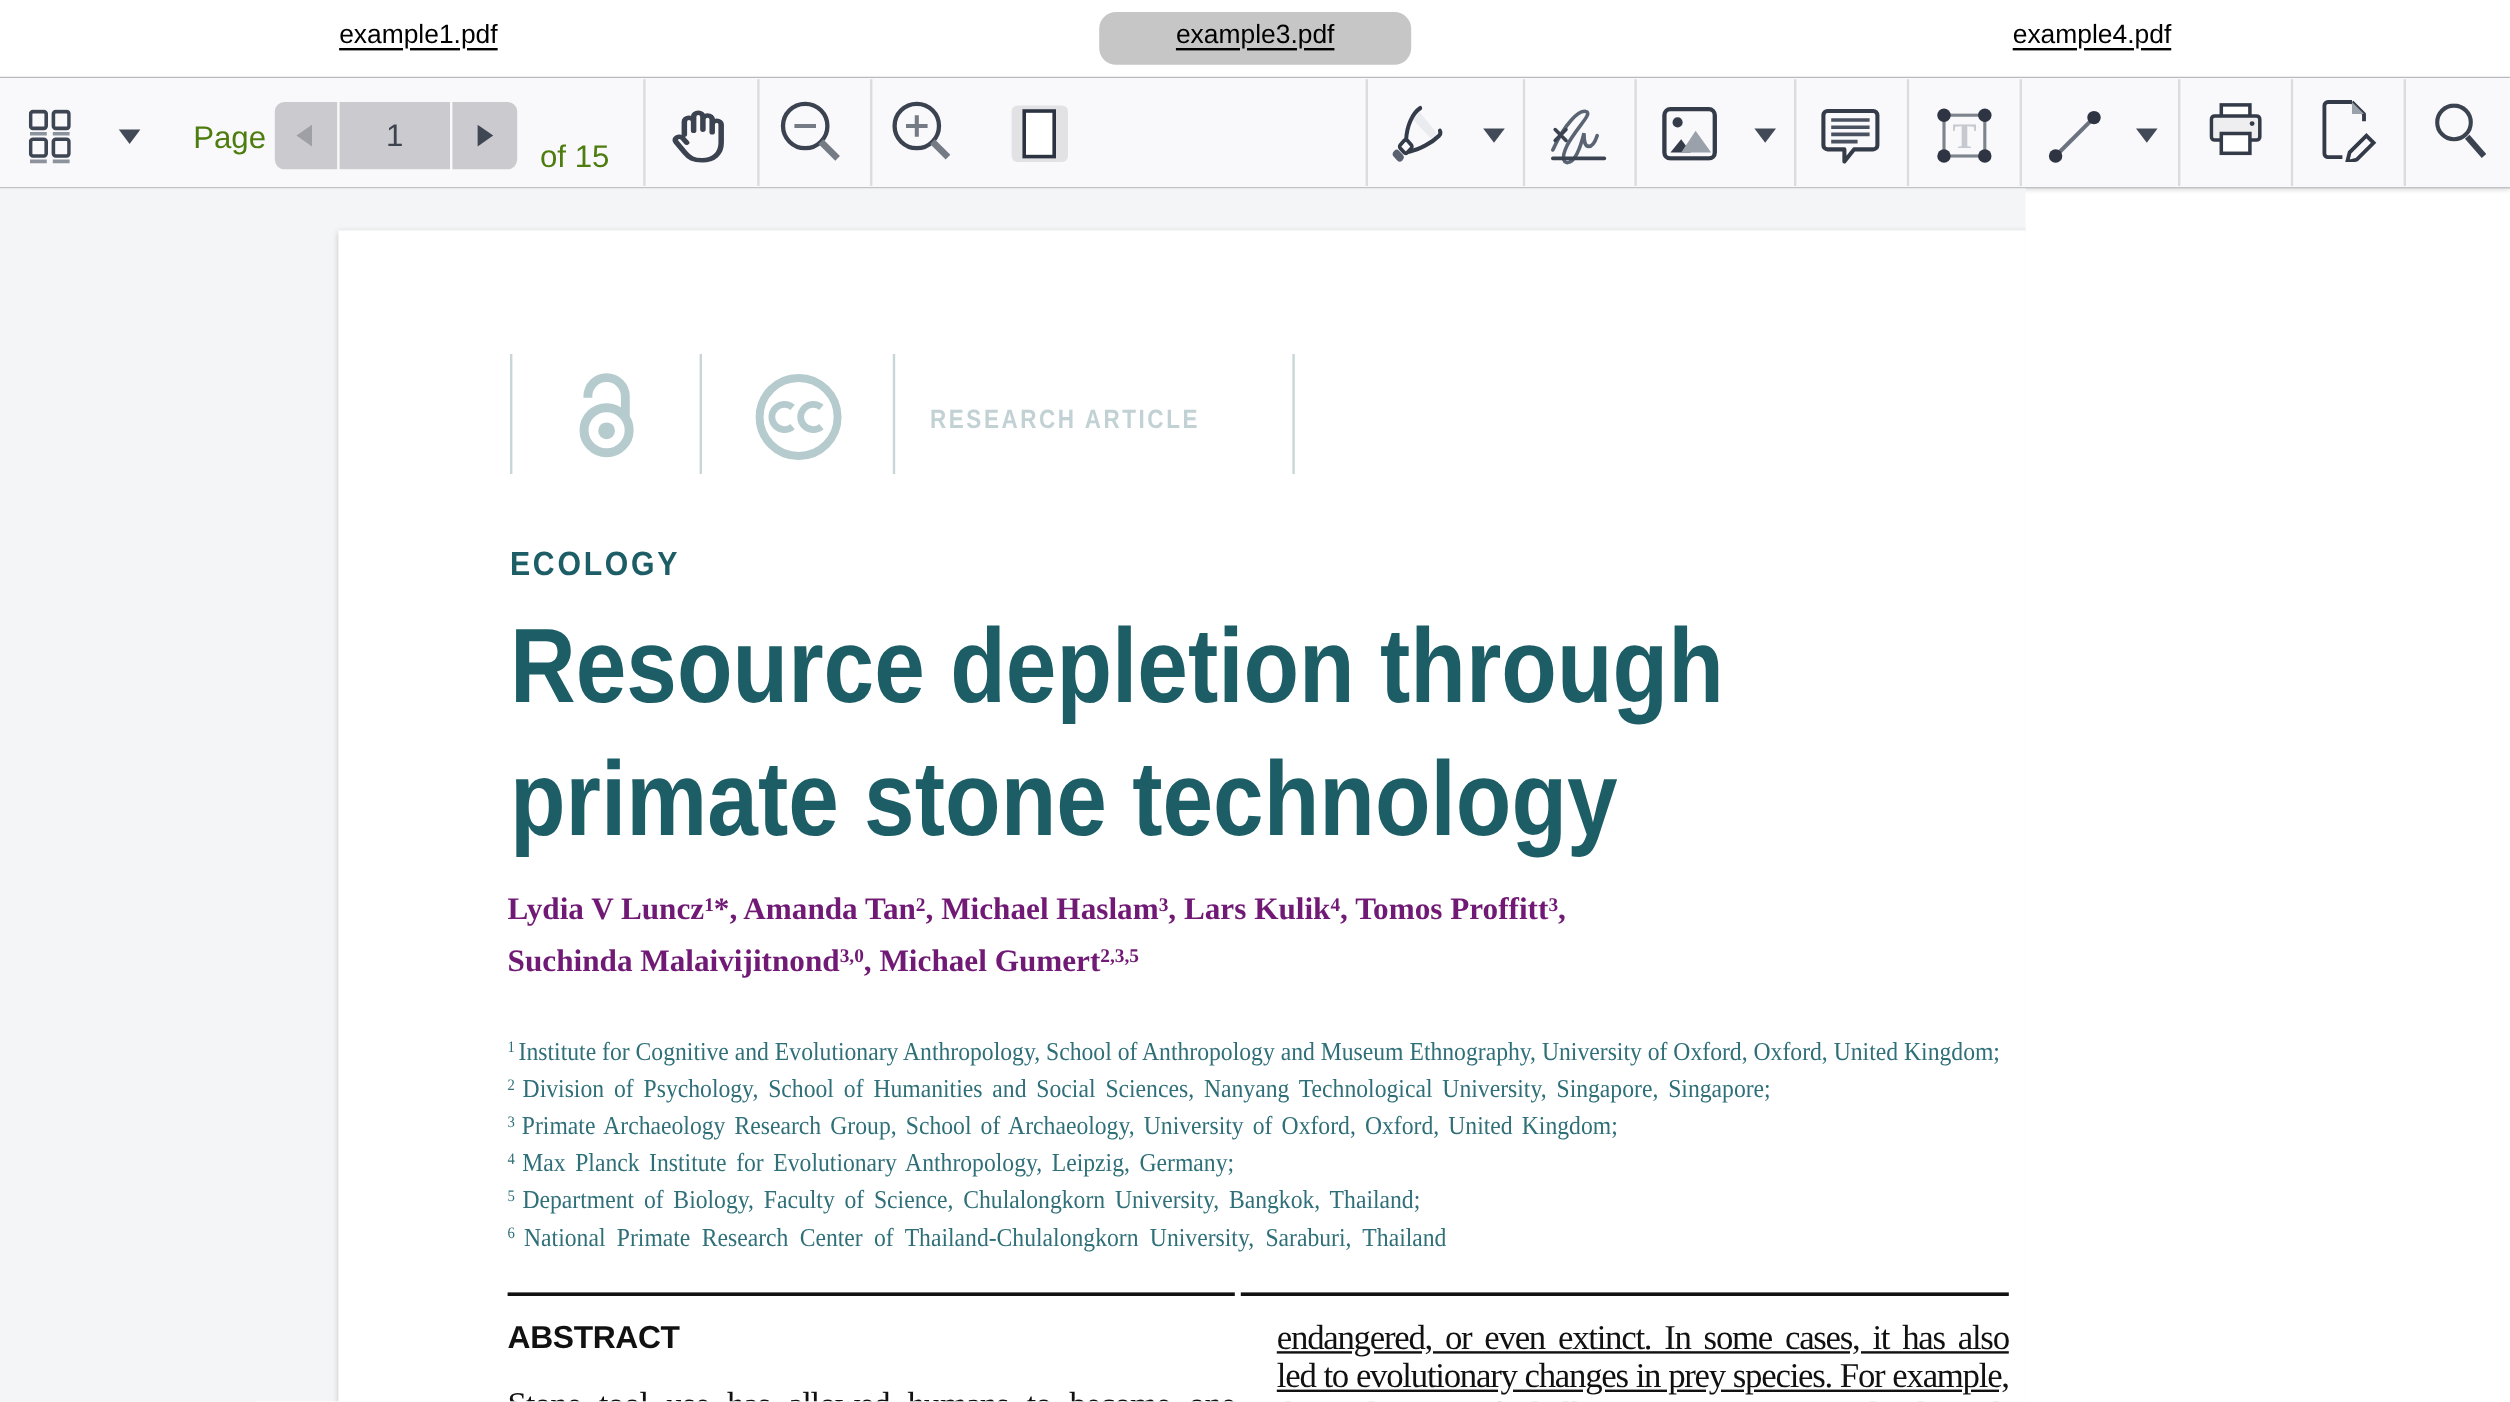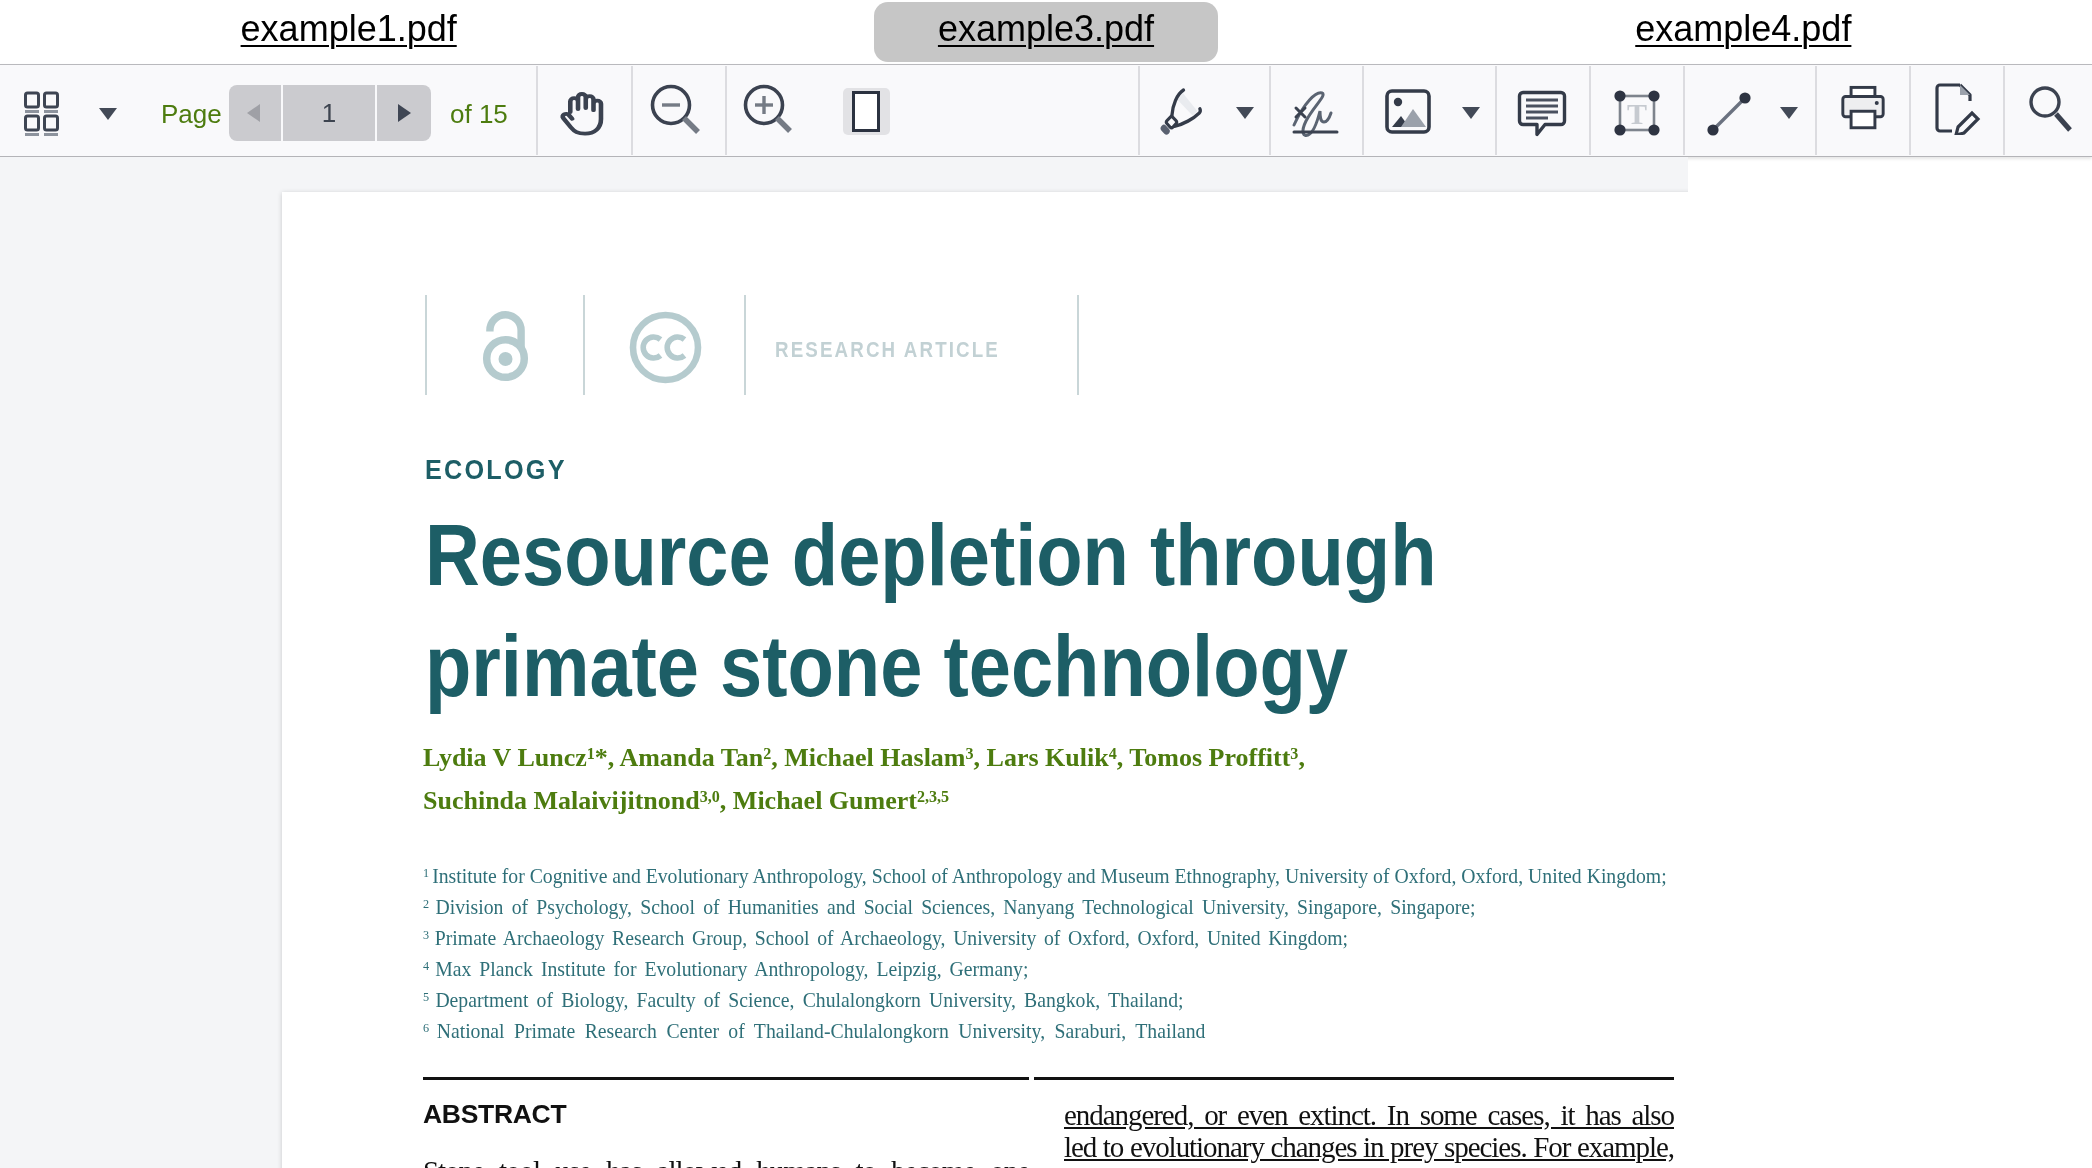--- a/index.html
+++ b/index.html
@@ -2,21 +2,21 @@
 <html><head>
 <meta charset="utf-8">
 <style>
   * { margin:0; padding:0; box-sizing:border-box; }
   html,body { width:2092px; height:1168px; overflow:hidden; background:#fff; }
   body { font-family:"Liberation Sans", sans-serif; position:relative; }
 
   
   .tabs { position:absolute; left:0; top:0; width:2092px; height:64px; background:#fff; display:flex; }
   .tab { flex:1 1 0; display:flex; align-items:center; justify-content:center; }
-  .tab a { color:#000; position:relative; top:-3px; font-size:36px; text-decoration:underline; text-underline-offset:4px; text-decoration-thickness:2px; }
+  .tab a { color:#000; position:relative; top:-3px; font-size:22px; text-decoration:underline; text-underline-offset:4px; text-decoration-thickness:2px; }
   .pill { background:#c6c6c6; border-radius:14px; padding:9px 64px; }
 
   
   .toolbar { position:absolute; left:0; top:64px; width:2092px; height:93px;
              background:#f9f9fb; border-top:1px solid #b9b9bd; border-bottom:1px solid #b4b4b8;
              box-shadow:0 2px 3px rgba(0,0,0,0.10); }
   .toolbar .sep { position:absolute; top:1px; height:89px; width:2px; background:#dcdce0; }
   .ticon { position:absolute; }
   .tlabel { position:absolute; color:#4d7c0f; font-size:26px; line-height:26px; }
   .caret { position:absolute; width:0; height:0; border-left:9px solid transparent; border-right:9px solid transparent; border-top:12px solid #434a57; }
@@ -38,21 +38,21 @@
 
   .vsep { position:absolute; width:2px; background:#c9d6d8; top:103px; height:100px; }
   .ra { position:absolute; left:493px; top:145px; font-size:22px; font-weight:bold; letter-spacing:2.5px; color:#c2d1d4;
         transform:scaleX(0.852); transform-origin:left top; white-space:nowrap; }
 
   .eco { position:absolute; left:143px; top:262px; font-size:28px; line-height:32px; font-weight:bold; letter-spacing:2.5px; color:#1d5e66;
          transform:scaleX(0.90); transform-origin:left top; white-space:nowrap; }
   .title { position:absolute; left:143px; top:307px; font-size:88px; line-height:111px; font-weight:bold; color:#1d5e66;
            transform:scaleX(0.862); transform-origin:left top; white-space:nowrap; }
   .authors { position:absolute; left:141px; top:545px; font-family:"Liberation Serif", serif; font-weight:bold;
-             font-size:26px; line-height:42.5px; color:#4d7c0f; white-space:nowrap; }
+             font-size:26px; line-height:42.5px; color:#701a75; white-space:nowrap; }
   .affil { position:absolute; left:141px; top:669px; font-family:"Liberation Serif", serif;
            font-size:21.5px; line-height:31px; color:#2e6f78; transform:scaleX(0.917); transform-origin:left top; white-space:nowrap; }
   sup { font-size:62%; line-height:0; position:relative; top:-0.42em; vertical-align:baseline; }
 
   .rule { position:absolute; top:885px; height:3px; background:#111; }
   .abs-h { position:absolute; left:141px; top:907px; font-size:26.5px; line-height:30px; font-weight:bold; color:#111; letter-spacing:-0.3px; }
   .col { position:absolute; font-family:"Liberation Serif", serif; font-size:29px; letter-spacing:-1.05px; line-height:32px; color:#111; }
   .jline { text-align:justify; text-align-last:justify;text-decoration:underline; }
 </style>
 </head>
@@ -88,21 +88,21 @@
   <div class="caret" style="left:99px; top:43px;"></div>
   <div class="tlabel" style="left:161px; top:36px;">Page</div>
 
   <div class="pgbtn" id="btnprev">
       <div class="tri-l"></div>
     </div>
   <div class="pgbtn" id="pginput">1</div>
   <div class="pgbtn" id="btnnext">
       <div class="tri-r"></div>
     </div>
-  <div class="tlabel" style="left:450px; top:36px;">of 15</div>
+  <div class="tlabel" style="left:450px; top:52px;">of 15</div>
 
   <div class="sep" style="left:536px;"></div>
 
   <svg class="ticon" style="left:557px; top:26px;" width="58" height="46" viewBox="0 0 24 23" preserveAspectRatio="none">
     <path fill="none" stroke="#3b4250" stroke-width="1.9" stroke-linecap="round" stroke-linejoin="round" d="M5.5 10.5 V5.2 a1.6 1.6 0 0 1 3.2 0 V9 M8.7 8.6 V3.1 a1.6 1.6 0 0 1 3.2 0 V8.5 M11.9 8.5 V4.2 a1.6 1.6 0 0 1 3.2 0 V9.6 M15.1 9.6 V6.4 a1.55 1.55 0 0 1 3.1 0 V14 c0 4.5-2.6 7.3-6.6 7.3 -3 0-4.4-1-5.9-3.2 L2.6 13.6 c-1-1.5 1.2-3 2.3-1.6 l 1.4 1.9"></path>
   </svg>
   <div class="sep" style="left:631px;"></div>
 
   <svg class="ticon" style="left:649px; top:19px;" width="56" height="56" viewBox="0 0 56 56">
     <circle cx="22" cy="21" r="18.5" fill="none" stroke="#3b4250" stroke-width="3.6"></circle>

